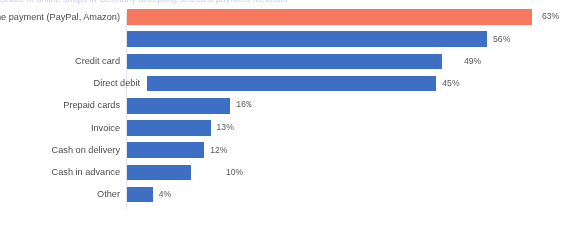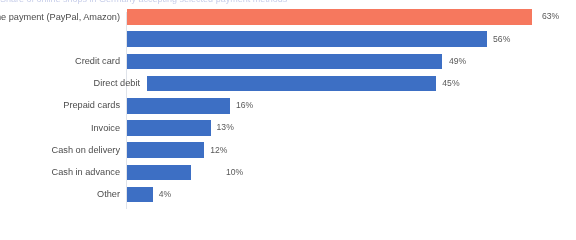--- a/index.html
+++ b/index.html
@@ -138,35 +138,35 @@
         <div class="row" style="top: 22.2px;">
           <div class="bar-track">
             <div class="bar" style="width: 360.08px;"></div>
             <div class="bar-value" style="left: 366.08px;">56%</div>
           </div>
         </div>
         <div class="row" style="top: 44.4px;">
           <div class="cat-label">Credit card</div>
           <div class="bar-track">
             <div class="bar" style="width: 315.07px;"></div>
-            <div class="bar-value" style="left: 322px;">49%</div>
+            <div class="bar-value" style="left: 337px;">49%</div>
           </div>
         </div>
         <div class="row" style="top: 66.6px; margin-left: 20px;">
           <div class="cat-label">Direct debit</div>
           <div class="bar-track">
             <div class="bar" style="width: 289.35px;"></div>
             <div class="bar-value" style="left: 295.35px;">45%</div>
           </div>
         </div>
         <div class="row" style="top: 88.8px;">
           <div class="cat-label">Prepaid cards</div>
           <div class="bar-track">
             <div class="bar" style="width: 102.88px;"></div>
-            <div class="bar-value" style="left: 108.88px;">16%</div>
+            <div class="bar-value" style="left: 108.88px; font-family: Liberation Mono, monospace;">16%</div>
           </div>
         </div>
         <div class="row" style="top: 111px;">
           <div class="cat-label">Invoice</div>
           <div class="bar-track">
             <div class="bar" style="width: 83.59px;"></div>
             <div class="bar-value" style="left: 89.59px;">13%</div>
           </div>
         </div>
         <div class="row" style="top: 133.2px;">

